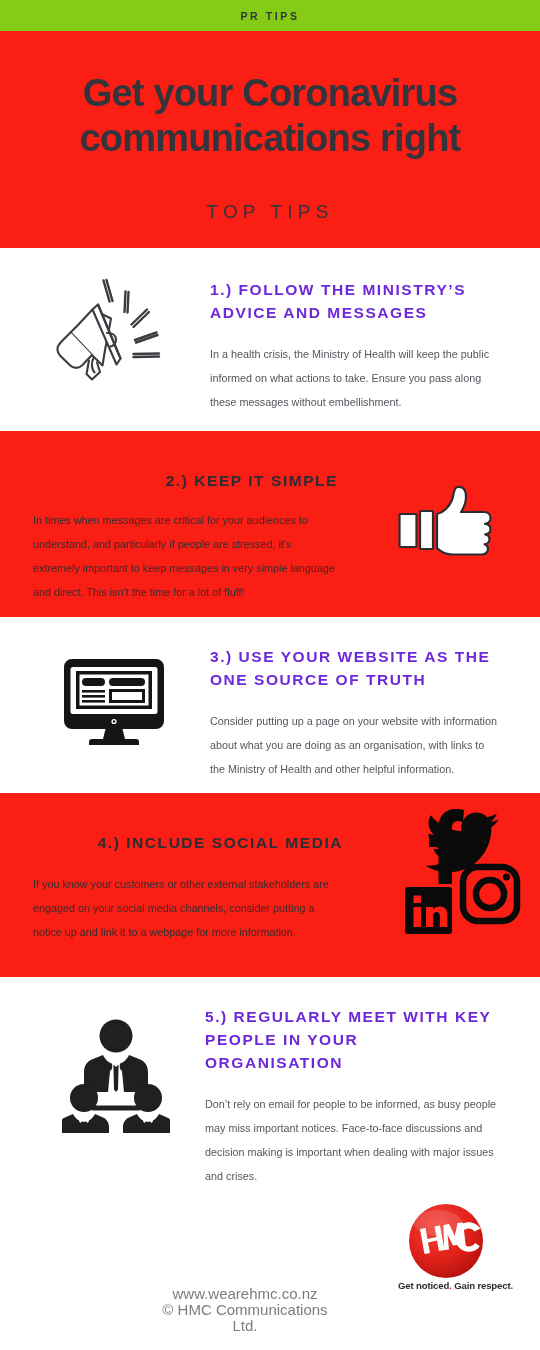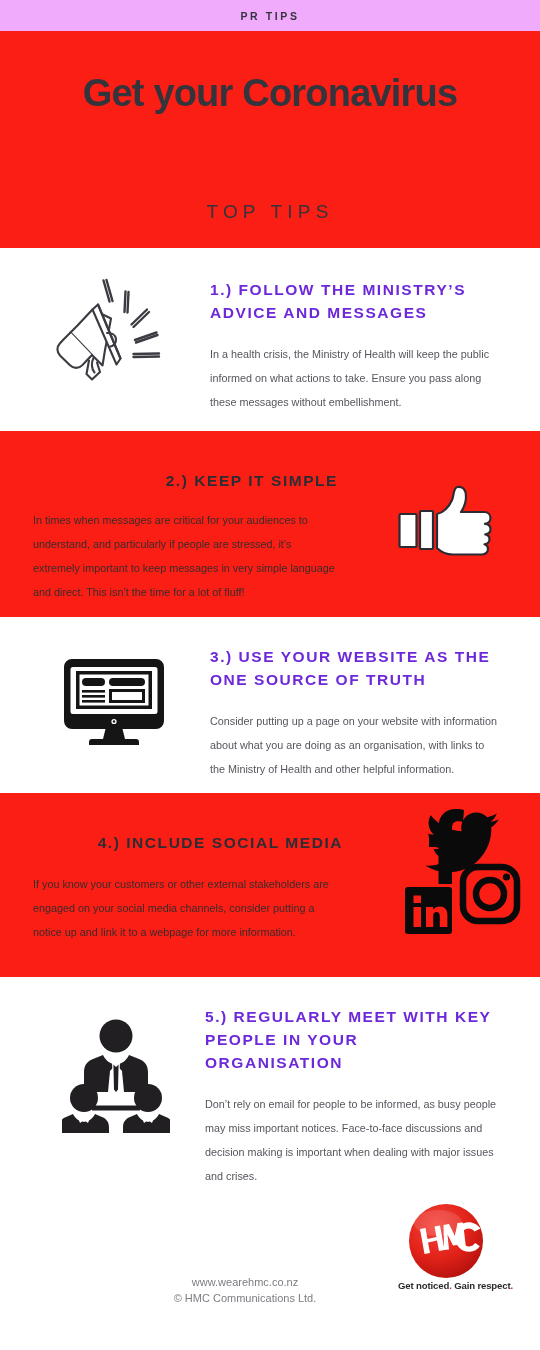--- a/index.html
+++ b/index.html
@@ -22,21 +22,21 @@
 
   
   .eyebrow {
     position: absolute;
     top: 0; left: 0;
     width: 540px;
     height: 31px;
     display: flex;
     align-items: center;
     justify-content: center;
-    background: #f0abfc;
+    background: #84cc16;
   }
   .eyebrow-text {
     font-size: 10.5px;
     font-weight: bold;
     letter-spacing: 2.6px;
     color: #33343c;
   }
 
   
   .header {
@@ -133,24 +133,24 @@
   .footer {
     position: absolute;
     top: 1190px; left: 0;
     width: 540px;
     height: 160px;
     background: #ffffff;
   }
   .footer-links {
     position: absolute;
     left: 150px;
-    top: 84px;
+    top: 96px;
     width: 190px;
     text-align: center;
-    font-size: 11px;
+    font-size: 15px;
     line-height: 16px;
     color: #7c7d82;
   }
   .footer-logo-wrap {
     position: absolute;
     left: 398px;
     top: 13px;
     width: 95px;
     text-align: center;
   }
@@ -176,20 +176,21 @@
 
 <div class="page">
 
   <div class="eyebrow">
     <span class="eyebrow-text">PR TIPS</span>
   </div>
 
   <div class="header">
     <div class="header-title">
       <div>Get your Coronavirus</div>
+      <div>communications right</div>
     </div>
     <div class="header-sub">TOP TIPS</div>
   </div>
 
   <div class="tip white" id="tip-1">
     <div class="tip-icon" style="left:48px; top:26px;">
       <svg width="128" height="112" viewBox="0 0 128 112" fill="none" stroke="#3b3b42" stroke-width="2.1" stroke-linejoin="round" stroke-linecap="round">
         <path d="M44.5 35.5 L29.5 51.5 L22.5 58.6 L34 70.5 L44 81 L54.5 91.5 L57 76 L60.5 58 L63 44.5 Z" fill="#ffffff"></path>
         <path d="M44.5 35.5 L50 30.5 L72.5 84.5 L68.5 90.5 Z" fill="#ffffff"></path>
         <path d="M50 30.5 L72.5 84.5"></path>

